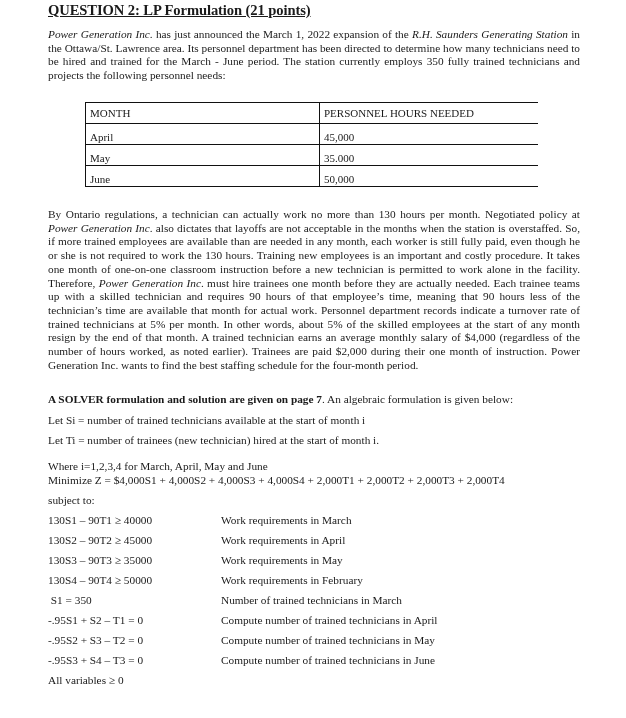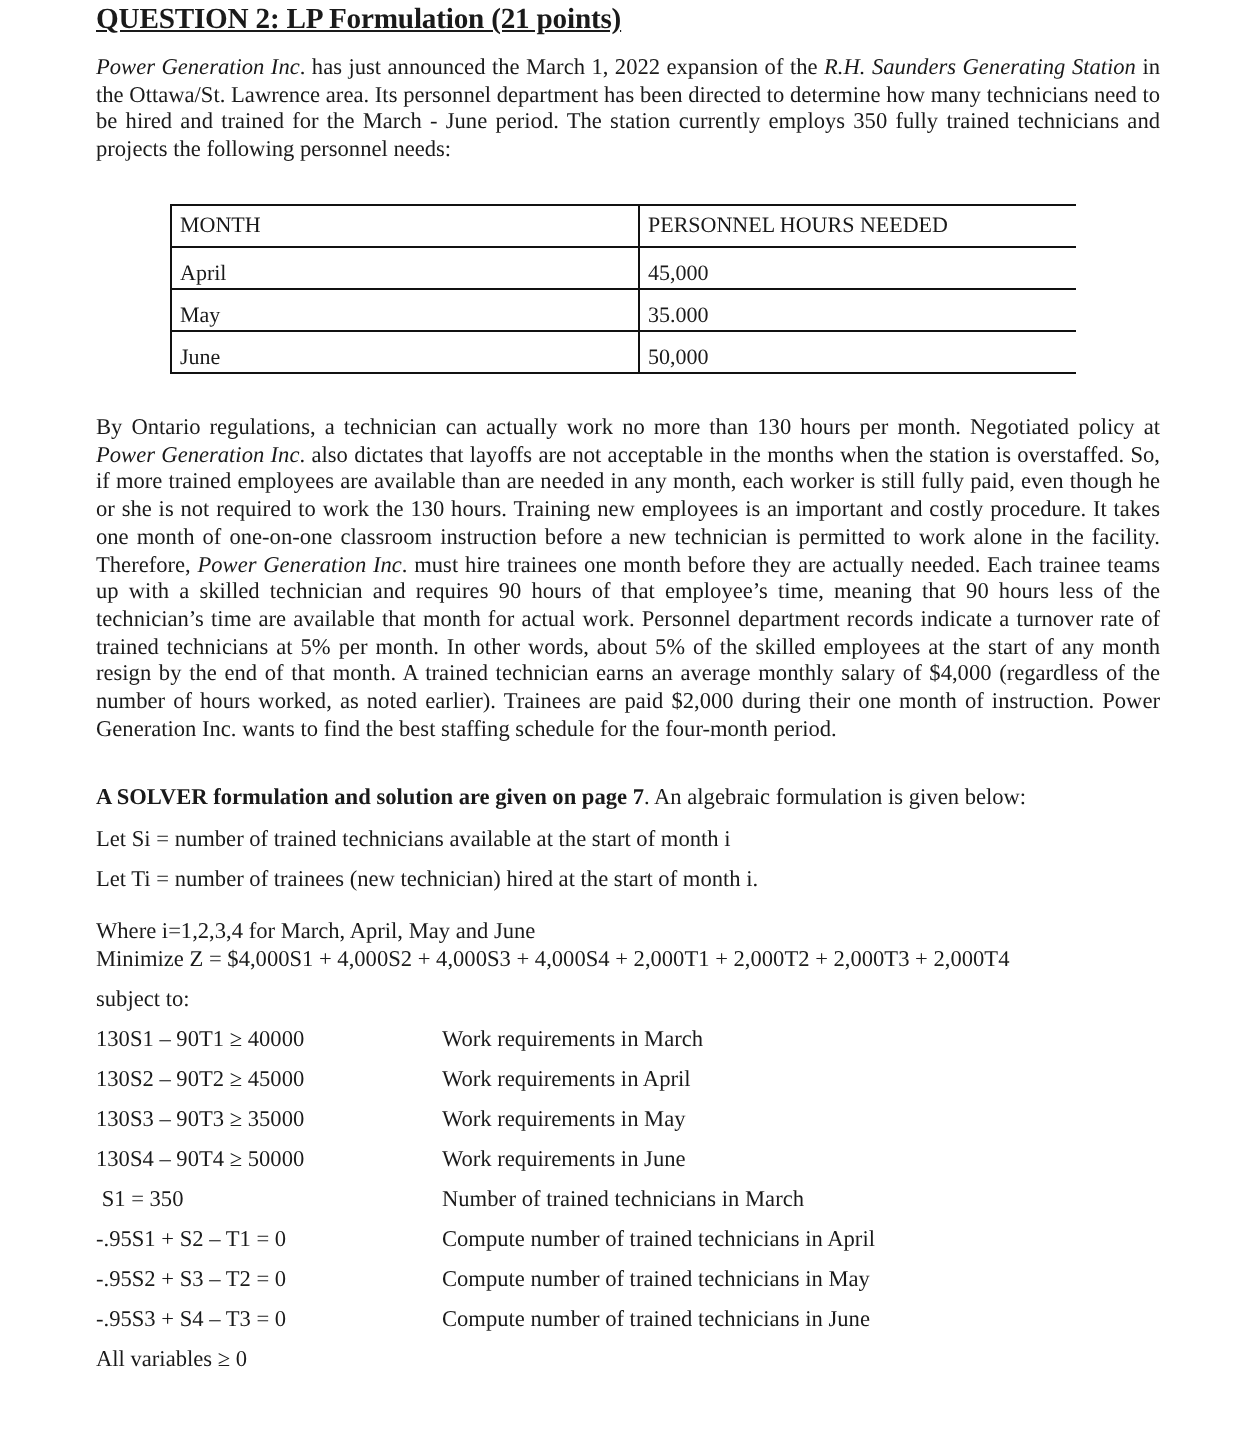--- a/index.html
+++ b/index.html
@@ -79,21 +79,21 @@
 <div class="line" style="top:474px">Minimize Z = $4,000S1 + 4,000S2 + 4,000S3 + 4,000S4 + 2,000T1 + 2,000T2 + 2,000T3 + 2,000T4</div>
 <div class="line" style="top:494px">subject to:</div>
 
 <div class="con-left" style="top:514px">130S1 – 90T1 ≥ 40000</div>
 <div class="con-right" style="top:514px">Work requirements in March</div>
 <div class="con-left" style="top:534px">130S2 – 90T2 ≥ 45000</div>
 <div class="con-right" style="top:534px">Work requirements in April</div>
 <div class="con-left" style="top:554px">130S3 – 90T3 ≥ 35000</div>
 <div class="con-right" style="top:554px">Work requirements in May</div>
 <div class="con-left" style="top:574px">130S4 – 90T4 ≥ 50000</div>
-<div class="con-right" style="top:574px">Work requirements in June</div>
+<div class="con-right" style="top:574px">Work requirements in February</div>
 <div class="con-left" style="top:594px; white-space:pre"> S1 = 350</div>
 <div class="con-right" style="top:594px">Number of trained technicians in March</div>
 <div class="con-left" style="top:614px">-.95S1 + S2 – T1 = 0</div>
 <div class="con-right" style="top:614px">Compute number of trained technicians in April</div>
 <div class="con-left" style="top:634px">-.95S2 + S3 – T2 = 0</div>
 <div class="con-right" style="top:634px">Compute number of trained technicians in May</div>
 <div class="con-left" style="top:654px">-.95S3 + S4 – T3 = 0</div>
 <div class="con-right" style="top:654px">Compute number of trained technicians in June</div>
 <div class="line" style="top:674px">All variables ≥ 0</div>
 

